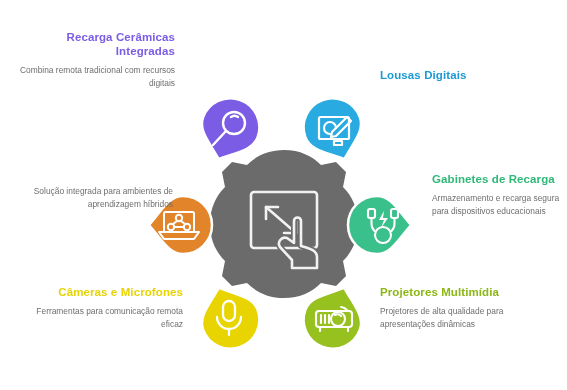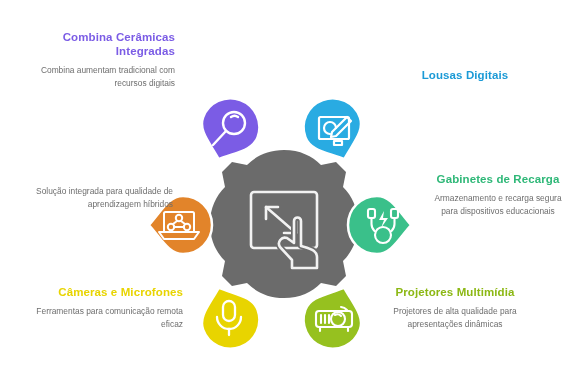--- a/index.html
+++ b/index.html
@@ -29,21 +29,21 @@
 
   
   .blk{position:absolute;}
   .blk h3{
     margin:0 0 6px 0;font-size:11.5px;font-weight:bold;line-height:1.22;
     letter-spacing:.1px;
   }
   .blk p{
     margin:0;font-size:8.4px;line-height:1.55;color:#6e6e6e;font-weight:normal;
   }
-  .blk.right{text-align:center;}
+  .blk.right{text-align:left;}
   .blk.left{text-align:right;}
 
   .t-lousas-ceramicas{left:20px;top:30px;width:155px;}
   .t-webclass        {left:8px;top:185px;width:165px;}
   .t-cameras         {left:18px;top:285px;width:165px;}
   .t-lousas-digitais {left:380px;top:68px;width:170px;}
   .t-gabinetes       {left:432px;top:172px;width:132px;}
   .t-projetores      {left:380px;top:285px;width:150px;}
 </style>
 </head>
@@ -161,22 +161,22 @@
         <circle cx="23" cy="33" r="3.2"></circle>
         <circle cx="39" cy="33" r="3.2"></circle>
         <line x1="29" y1="27" x2="25" y2="30"></line>
         <line x1="33" y1="27" x2="37" y2="30"></line>
         <line x1="26" y1="33" x2="36" y2="33"></line>
       </g>
     </svg>
   </div>
 
   <div class="blk left t-lousas-ceramicas">
-    <h3 style="color:#7b5ce5">Combina Cerâmicas Integradas</h3>
-    <p>Combina aumentam tradicional com recursos digitais</p>
+    <h3 style="color:#7b5ce5">Recarga Cerâmicas Integradas</h3>
+    <p>Combina remota tradicional com recursos digitais</p>
   </div>
 
   <div class="blk right t-lousas-digitais">
     <h3 style="color:#1b9ad6">Lousas Digitais</h3>
   </div>
 
   <div class="blk right t-gabinetes">
     <h3 style="color:#2fb878">Gabinetes de Recarga</h3>
     <p>Armazenamento e recarga segura para dispositivos educacionais</p>
   </div>
@@ -185,16 +185,16 @@
     <h3 style="color:#e8d400">Câmeras e Microfones</h3>
     <p>Ferramentas para comunicação remota eficaz</p>
   </div>
 
   <div class="blk right t-projetores">
     <h3 style="color:#8cb814">Projetores Multimídia</h3>
     <p>Projetores de alta qualidade para apresentações dinâmicas</p>
   </div>
 
   <div class="blk left t-webclass">
-    <p>Solução integrada para qualidade de aprendizagem híbridos</p>
+    <p>Solução integrada para ambientes de aprendizagem híbridos</p>
   </div>
 
 </div>
 
 </body></html>

